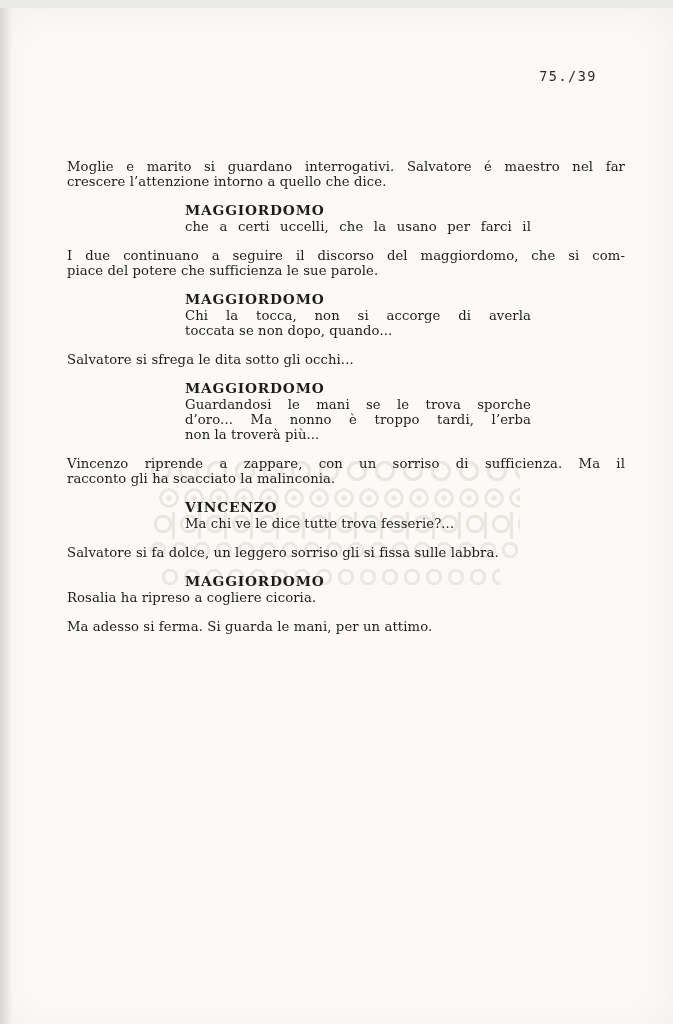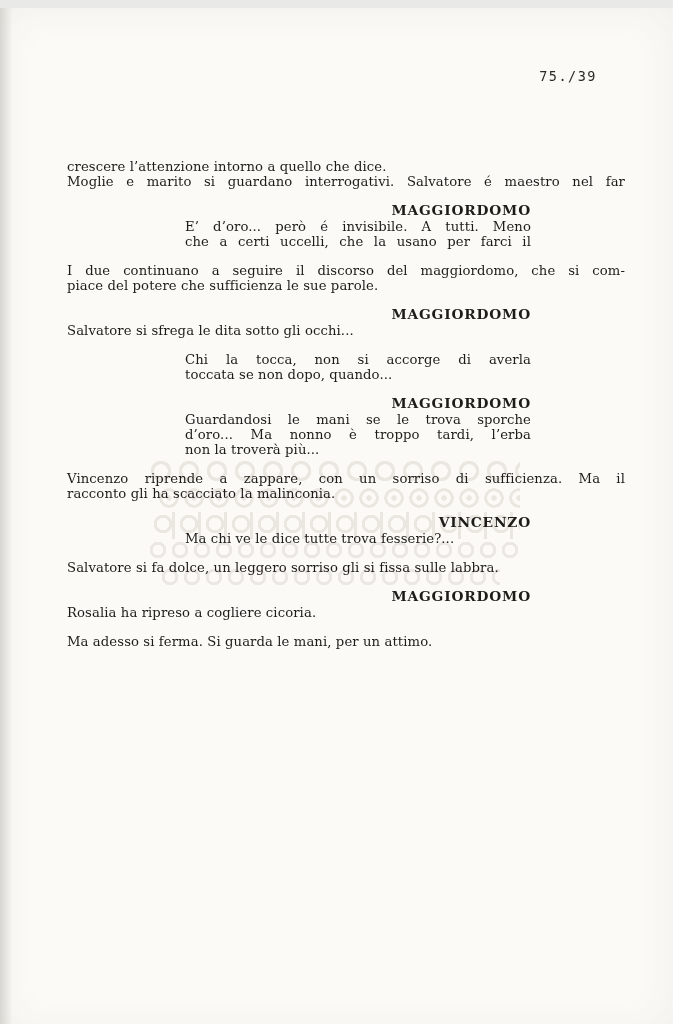--- a/index.html
+++ b/index.html
@@ -73,21 +73,21 @@
     top: 151px;
     width: 558px;
     font-size: 13.2px;
     line-height: 15px;
     letter-spacing: 0.1px;
   }
   .block { margin: 0 0 14px 0; }
   .block.character {
     margin: 0 0 1px 118px;
     width: 346px;
-    text-align: right;
+    text-align: left;
     font-weight: bold;
     font-size: 13.8px;
     letter-spacing: 0.8px;
   }
   .block.dialogue { margin-left: 118px; width: 346px; }
   .line { text-align: justify; text-align-last: justify; }
   .line.last { text-align-last: left; }
 </style>
 </head>
 <body>
@@ -99,39 +99,38 @@
   <div class="watermark">
     <div class="wm-row wm-big"></div>
     <div class="wm-row wm-dot"></div>
     <div class="wm-row wm-stem"></div>
     <div class="wm-row wm-small"></div>
     <div class="wm-row wm-small offset"></div>
   </div>
 
   <div class="script-body">
       <div class="block action">
+        <div class="line">Moglie e marito si guardano interrogativi. Salvatore é maestro nel far</div>
         <div class="line last">crescere l’attenzione intorno a quello che dice.</div>
-        <div class="line">Moglie e marito si guardano interrogativi. Salvatore é maestro nel far</div>
       </div>
       <div class="block character">MAGGIORDOMO</div>
       <div class="block dialogue">
-        <div class="line">E’ d’oro... però é invisibile. A tutti. Meno</div>
         <div class="line">che a certi uccelli, che la usano per farci il</div>
       </div>
       <div class="block action">
         <div class="line">I due continuano a seguire il discorso del maggiordomo, che si com-</div>
         <div class="line last">piace del potere che sufficienza le sue parole.</div>
       </div>
       <div class="block character">MAGGIORDOMO</div>
-      <div class="block action">
-        <div class="line last">Salvatore si sfrega le dita sotto gli occhi...</div>
-      </div>
       <div class="block dialogue">
         <div class="line">Chi la tocca, non si accorge di averla</div>
         <div class="line last">toccata se non dopo, quando...</div>
+      </div>
+      <div class="block action">
+        <div class="line last">Salvatore si sfrega le dita sotto gli occhi...</div>
       </div>
       <div class="block character">MAGGIORDOMO</div>
       <div class="block dialogue">
         <div class="line">Guardandosi le mani se le trova sporche</div>
         <div class="line">d’oro... Ma nonno è troppo tardi, l’erba</div>
         <div class="line last">non la troverà più...</div>
       </div>
       <div class="block action">
         <div class="line">Vincenzo riprende a zappare, con un sorriso di sufficienza. Ma il</div>
         <div class="line last">racconto gli ha scacciato la malinconia.</div>

